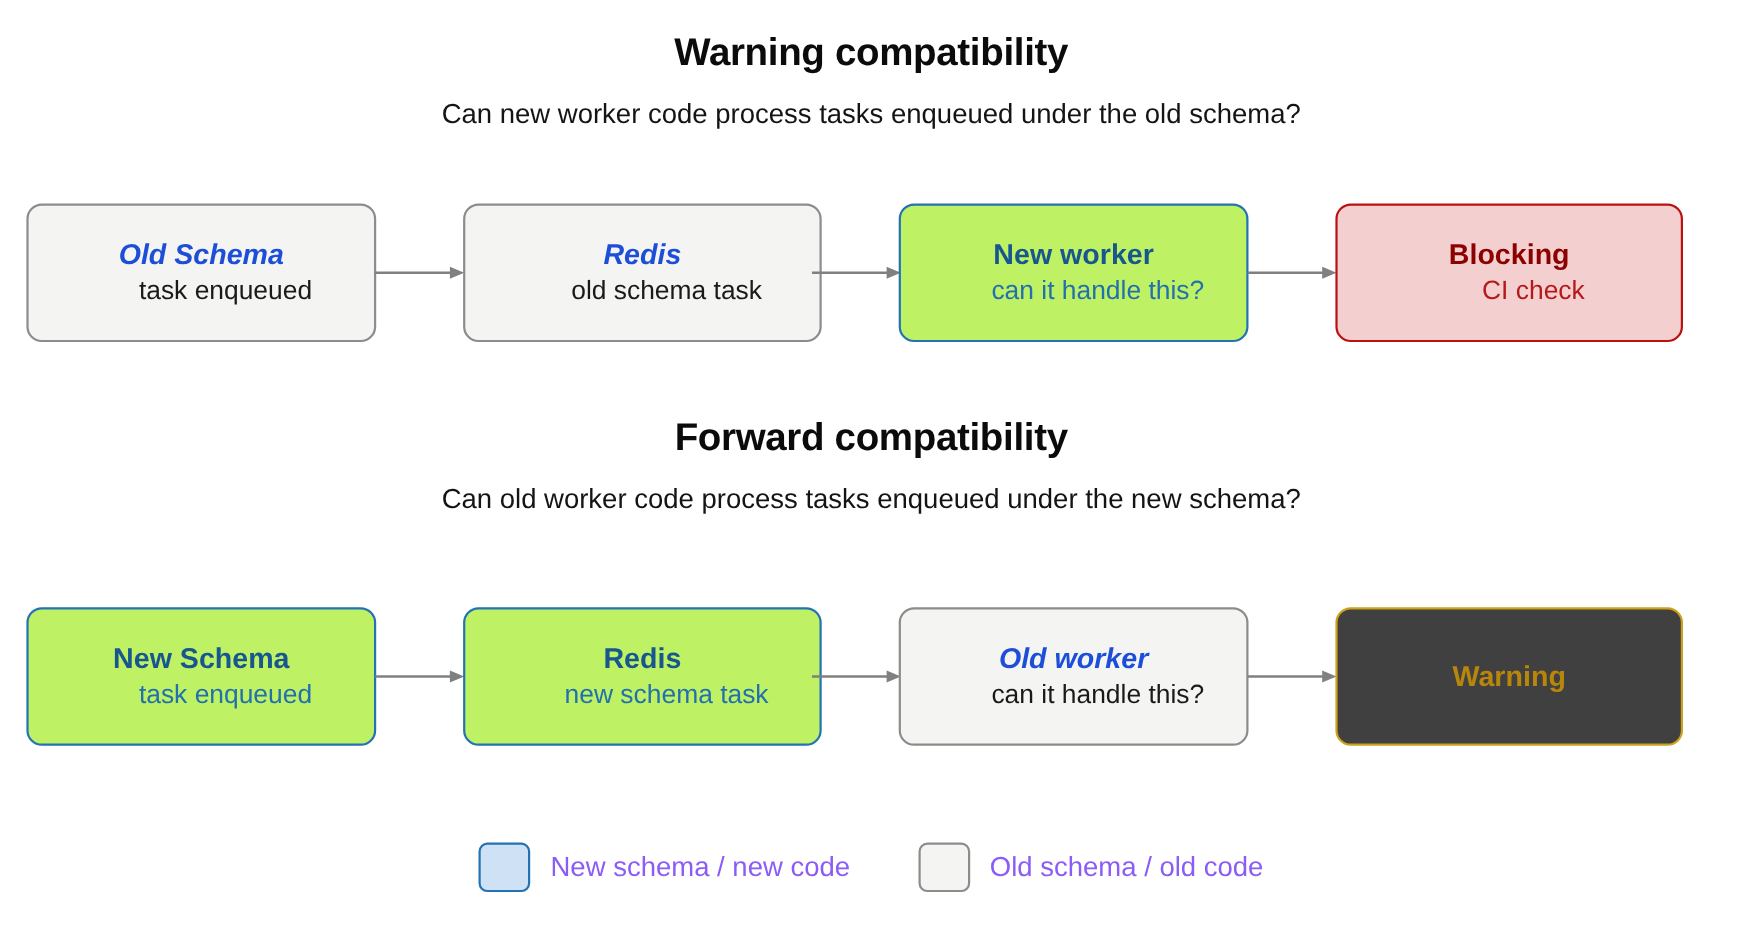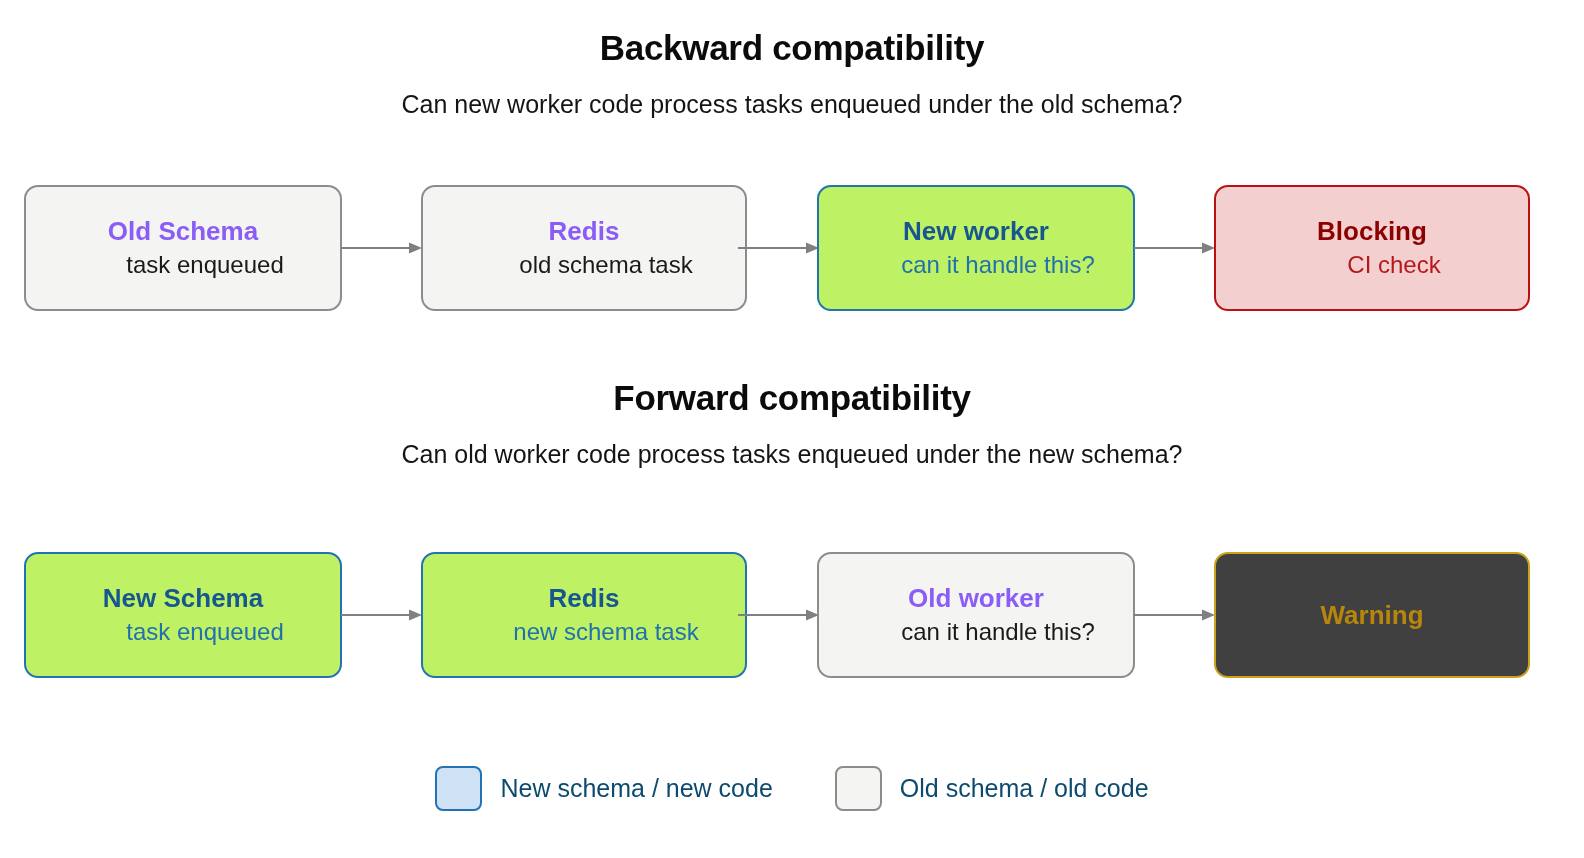--- a/index.html
+++ b/index.html
@@ -98,21 +98,21 @@
   .slot-0 { left: 24px;   width: 318px; }
   .slot-1 { left: 421px;  width: 326px; }
   .slot-2 { left: 817px;  width: 318px; }
   .slot-3 { left: 1214px; width: 316px; }
 
   
   .pal-grey {
     background: #f4f4f2;
     border-color: #8c8c8c;
   }
-  .pal-grey .node-title { color: #8b5cf6; }
+  .pal-grey .node-title { color: #1d4ed8; font-style: italic; }
   .pal-grey .node-sub   { color: #1a1a1a; }
 
   .pal-blue {
     background: #bef264;
     border-color: #2272b4;
   }
   .pal-blue .node-title { color: #17568f; }
   .pal-blue .node-sub   { color: #2270ad; }
 
   .pal-red {
@@ -161,30 +161,30 @@
     height: 45px;
     border-radius: 8px;
     border-width: 2px;
     border-style: solid;
     box-sizing: border-box;
   }
   .legend-swatch.pal-blue { background: #cfe2f5; border-color: #2272b4; }
   .legend-swatch.pal-grey { background: #f4f4f2; border-color: #8c8c8c; }
   .legend-label {
     font-size: 25px;
-    color: #0c4a6e;
+    color: #8b5cf6;
     white-space: nowrap;
   }
 </style>
 </head>
 <body>
 
 <div class="canvas">
 
-  <div id="title-backward" class="section-title">Backward compatibility</div>
+  <div id="title-backward" class="section-title">Warning compatibility</div>
 
   <div id="subtitle-backward" class="section-subtitle">Can new worker code process tasks enqueued under the old schema?</div>
 
   <div id="row-backward" class="flow-row">
 
     <div class="node pal-grey slot-0">
       <div class="node-title">Old Schema</div>
       <div class="node-sub">task enqueued</div>
     </div>
 

